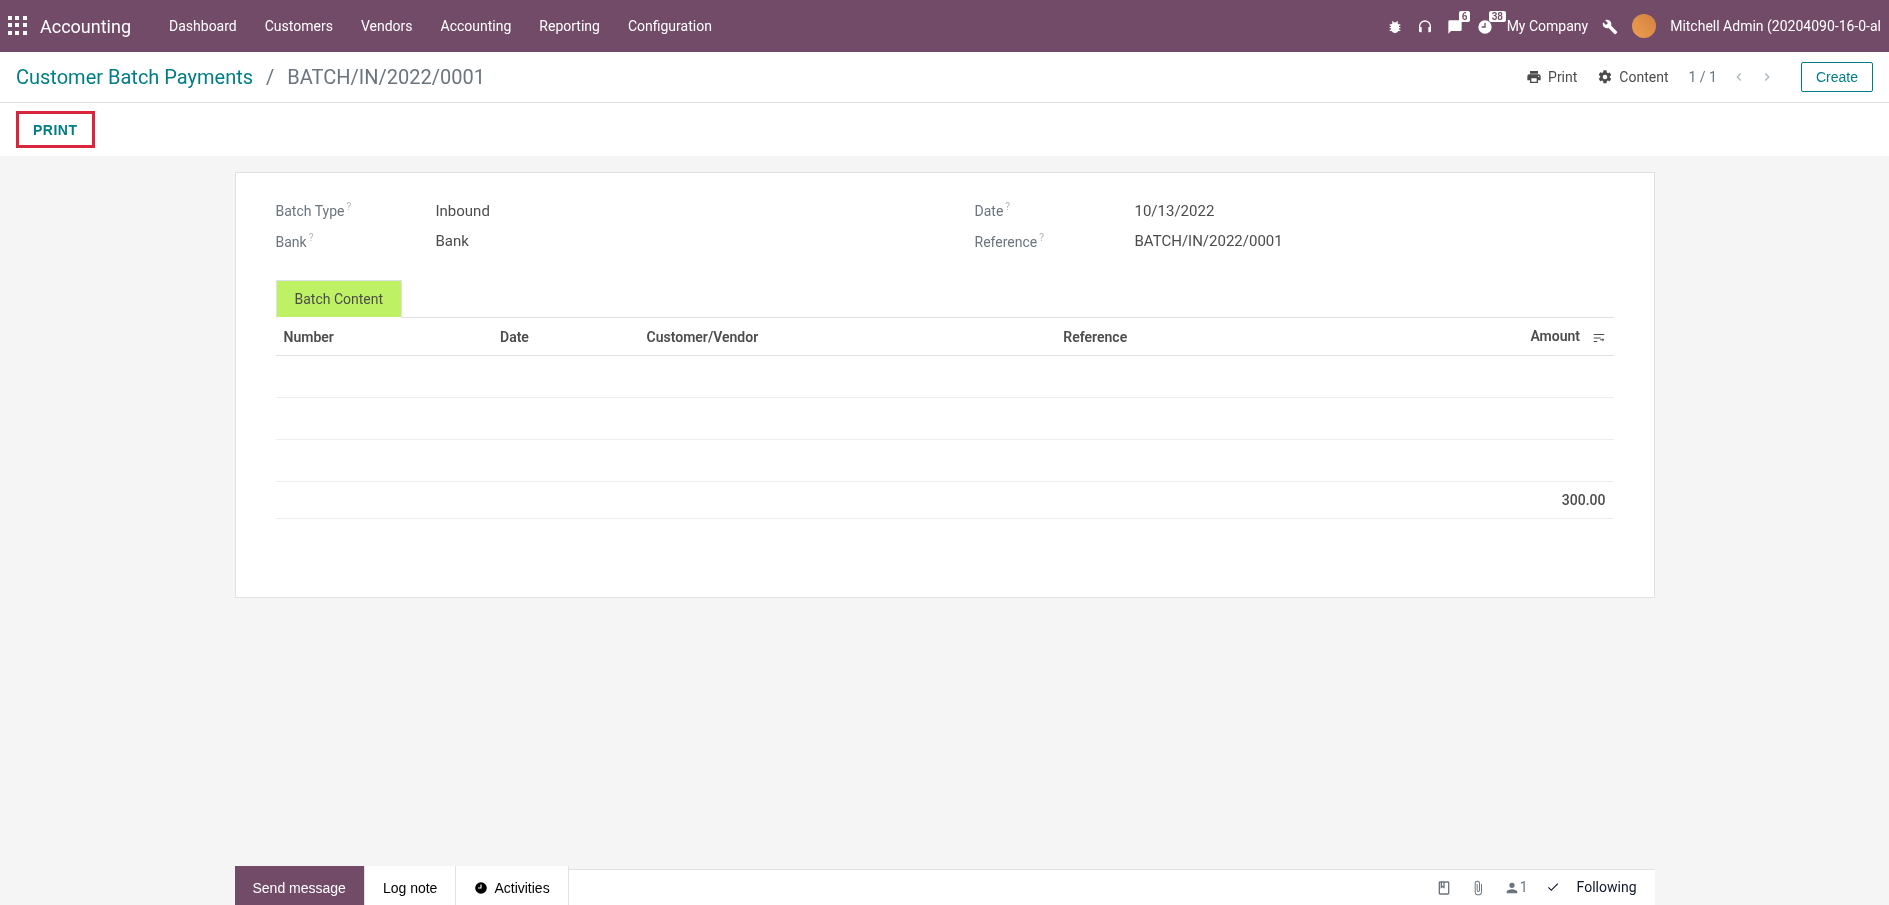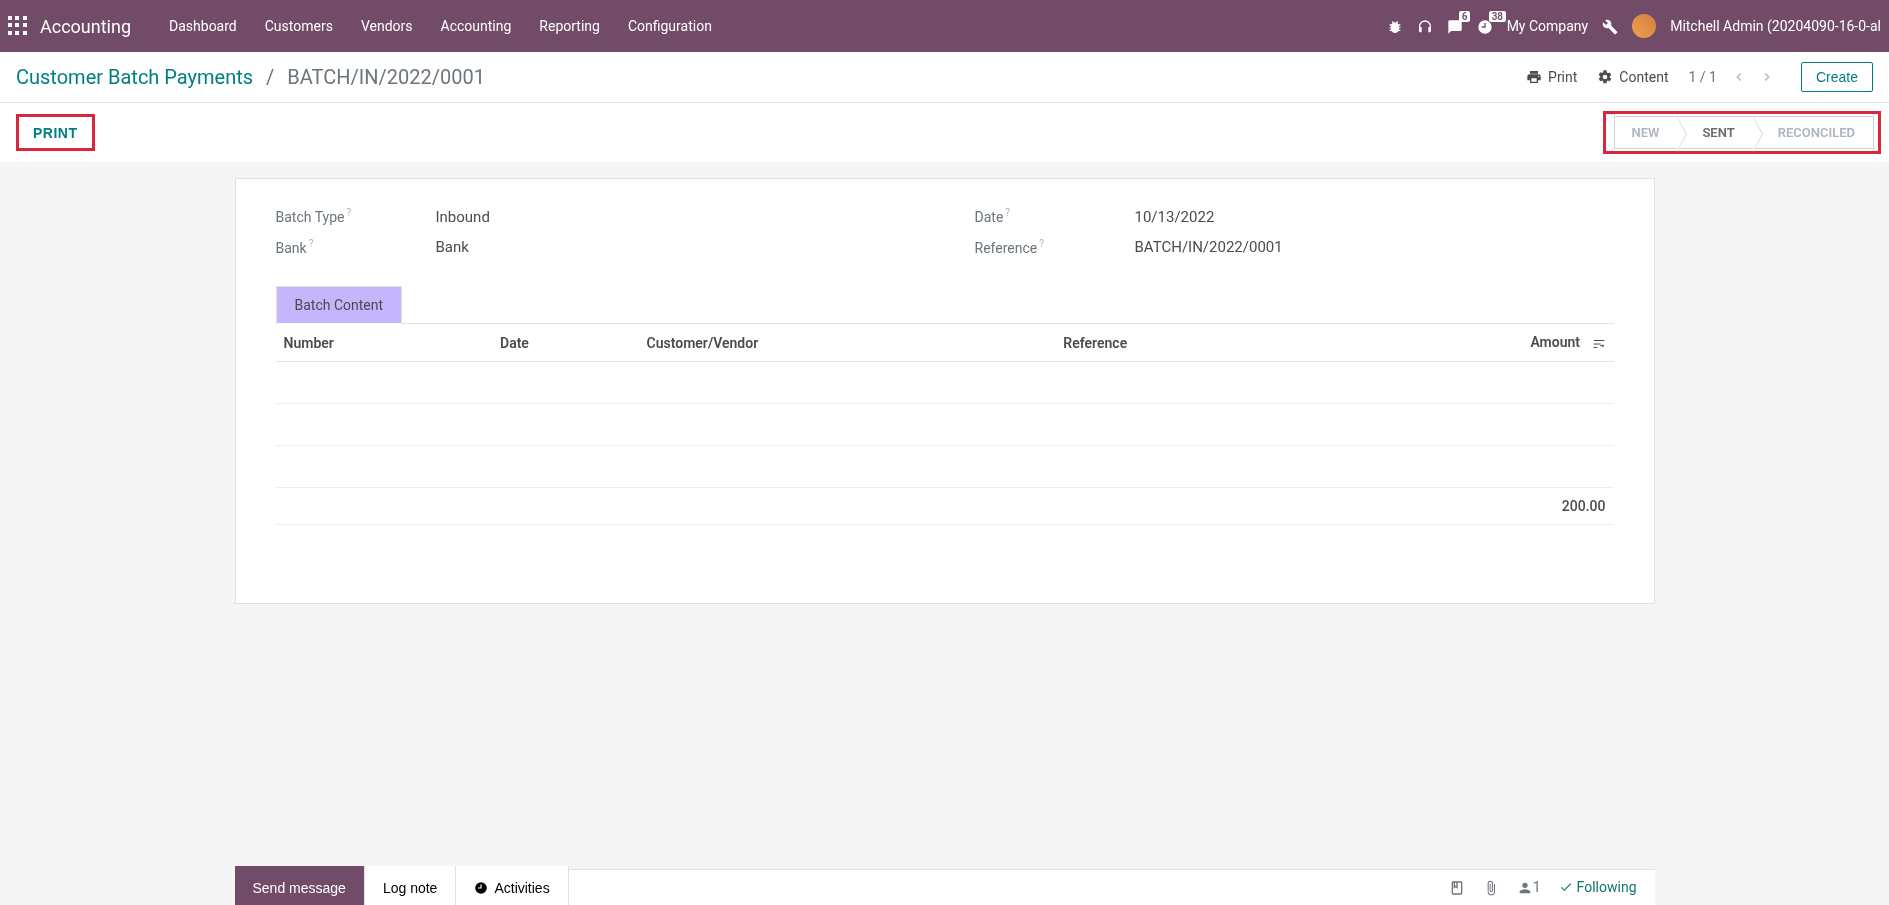--- a/index.html
+++ b/index.html
@@ -50,40 +50,40 @@
 .sheet { background: #fff; border: 1px solid #dee2e6; width: 1420px; padding: 28px 40px 36px; }
 .form-grid { display: flex; gap: 60px; }
 .form-col { flex: 1; }
 .form-row { display: flex; margin-bottom: 12px; align-items: baseline; }
 .form-label { width: 160px; color: #6c757d; font-size: 14px; }
 .form-label sup { font-size: 10px; color: #adb5bd; margin-left: 2px; }
 .form-value { font-size: 15px; color: #4c4c4c; }
 
 
 .tabs { margin-top: 18px; border-bottom: 1px solid #dee2e6; }
-.tab { display: inline-block; padding: 10px 18px; border: 1px solid #dee2e6; border-bottom: 1px solid #fff; margin-bottom: -1px; background: #c4b5fd; font-size: 14px; color: #4c4c4c; cursor: pointer; }
+.tab { display: inline-block; padding: 10px 18px; border: 1px solid #dee2e6; border-bottom: 1px solid #fff; margin-bottom: -1px; background: #bef264; font-size: 14px; color: #4c4c4c; cursor: pointer; }
 
 
 .tbl { width: 100%; border-collapse: collapse; margin-top: 0; }
 .tbl th { text-align: left; font-weight: 600; font-size: 14px; padding: 10px 8px; border-bottom: 1px solid #dee2e6; color: #4c4c4c; }
 .tbl th.right, .tbl td.right { text-align: right; }
 .tbl td { font-size: 14px; padding: 10px 8px; border-bottom: 1px solid #eee; }
 .tbl tr.empty td { height: 42px; }
 .tbl tr.total td { font-weight: 500; border-top: 1px solid #dee2e6; }
 .settings-ico { font-size: 12px; margin-left: 8px; cursor: pointer; }
 
 
 .chatter { background: #fff; border-top: 1px solid #dee2e6; display: flex; align-items: center; padding: 0; margin: 0 74px; position: fixed; bottom: 0; left: 0; right: 0; height: 36px; max-width: 1420px; margin: 0 auto; }
 .chatter-left { display: flex; }
 .chatter-btn { padding: 14px 18px; font-size: 14px; cursor: pointer; border: none; background: #fff; border-right: 1px solid #dee2e6; }
 .chatter-btn.primary { background: #714B67; color: #fff; }
 .chatter-btn.activities { display: flex; align-items: center; gap: 6px; }
 .chatter-right { margin-left: auto; display: flex; align-items: center; gap: 18px; padding-right: 18px; font-size: 14px; color: #6c757d; }
 .chatter-right .ic { cursor: pointer; }
-.following { color: #0f766e; display: flex; align-items: center; gap: 4px; cursor: pointer; }
+.following { color: #0f172a; display: flex; align-items: center; gap: 17px; cursor: pointer; }
 
 
 .svgico { width: 16px; height: 16px; fill: currentColor; display: inline-block; vertical-align: middle; }
 </style>
 </head>
 <body>
 
 <div class="topnav">
   <div class="apps-icon">
     <span></span>
@@ -173,27 +173,20 @@
         </span>
       </div>
     </div>
     <button class="btn-create">Create</button>
   </div>
 </div>
 
 <div class="statusbar">
   <div class="print-box">
     <button class="print-btn">PRINT</button>
-  </div>
-  <div class="status-steps-wrap">
-    <div class="status-steps">
-      <div class="step">NEW</div>
-      <div class="step active">SENT</div>
-      <div class="step">RECONCILED</div>
-    </div>
   </div>
 </div>
 
 <div class="sheet-wrap">
   <div class="sheet">
     <div class="form-grid">
       <div class="form-col">
         <div class="form-row">
           <div class="form-label"><span>Batch Type</span><sup>?</sup></div>
           <div class="form-value">Inbound</div>
@@ -244,21 +237,21 @@
             <td colspan="5"></td>
           </tr>
         <tr class="empty">
             <td colspan="5"></td>
           </tr>
         <tr class="total">
           <td></td>
             <td></td>
             <td></td>
             <td></td>
-          <td class="right">200.00</td>
+          <td class="right">300.00</td>
         </tr>
         <tr class="empty">
             <td colspan="5" style="border:none"></td>
           </tr>
       </tbody>
     </table>
   </div>
 </div>
 
 <div class="chatter">

